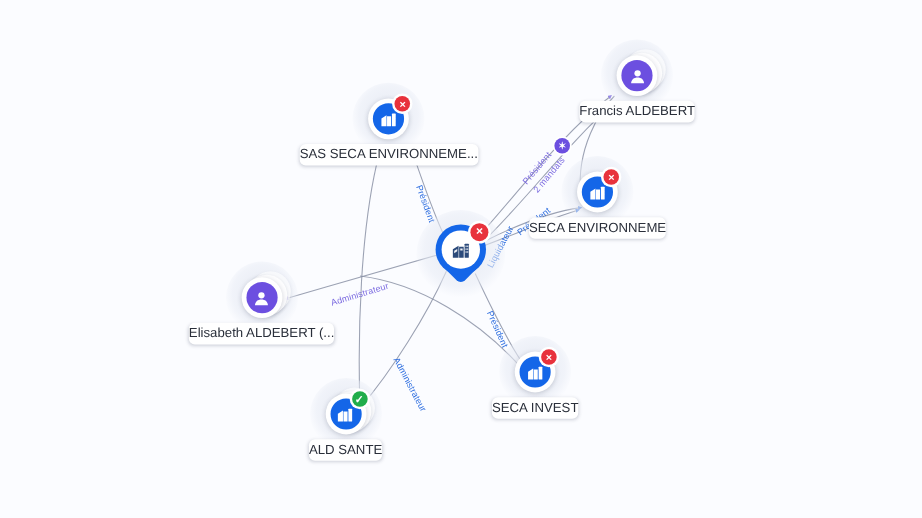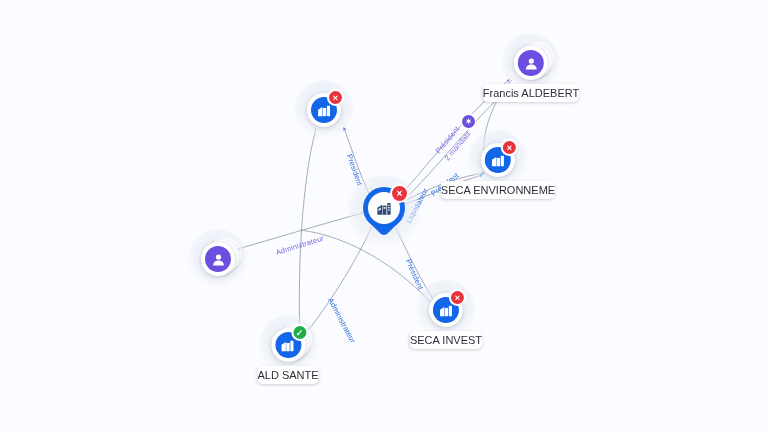--- a/index.html
+++ b/index.html
@@ -210,20 +210,21 @@
               <rect x="18.1" y="10.1" width="1.1" height="1.6" fill="#fff" opacity=".9"></rect>
               <rect x="16.4" y="13.1" width="1.1" height="1.6" fill="#fff" opacity=".9"></rect>
               <rect x="18.1" y="13.1" width="1.1" height="1.6" fill="#fff" opacity=".9"></rect>
               <path d="M4.4 12.6 L7.6 10.7 V13.2 L4.4 15.1 Z" fill="#fff" opacity=".92"></path>
               <path d="M10.8 10.2 H13.3 V12.4 H10.8 Z" fill="#fff" opacity=".92"></path>
             </svg>
           </div>
         </div>
         <div class="badge closed" style="width: 13px; height: 13px; font-size: 9px; right: -1px; top: -2px;">×</div>
       </div>
+      <div class="label">SAS SECA ENVIRONNEME...</div>
     </div>
     <div class="node" style="left: 531px; top: 74px;">
       <div class="icon-wrap">
         <div class="node-halo" style="width: 60px; height: 60px; left: -13px; top: -13px;"></div>
         <div class="stack" style="width: 34px; height: 34px; left: 7px; top: -5px; opacity: 0.55;"></div>
         <div class="stack" style="width: 34px; height: 34px; left: 4px; top: -2.5px; opacity: 0.8;"></div>
         <div class="disc" style="width: 34px; height: 34px;">
           <div class="disc-inner person" style="width: 26px; height: 26px;">
             <svg width="17" height="17" viewBox="0 0 24 24" fill="none">
               <circle cx="12" cy="8.6" r="3.7" fill="#ffffff"></circle>
@@ -265,20 +266,21 @@
         <div class="stack" style="width: 34px; height: 34px; left: 4px; top: -2.5px; opacity: 0.8;"></div>
         <div class="disc" style="width: 34px; height: 34px;">
           <div class="disc-inner person" style="width: 26px; height: 26px;">
             <svg width="17" height="17" viewBox="0 0 24 24" fill="none">
               <circle cx="12" cy="8.6" r="3.7" fill="#ffffff"></circle>
               <path d="M4.4 20.4 C4.4 15.9 7.8 13.4 12 13.4 C16.2 13.4 19.6 15.9 19.6 20.4 Z" fill="#ffffff"></path>
             </svg>
           </div>
         </div>
       </div>
+      <div class="label">Elisabeth ALDEBERT (...</div>
     </div>
     <div class="node" style="left: 288px; top: 356px;">
       <div class="icon-wrap">
         <div class="node-halo" style="width: 60px; height: 60px; left: -13px; top: -13px;"></div>
         <div class="stack" style="width: 34px; height: 34px; left: 7px; top: -5px; opacity: 0.55;"></div>
         <div class="stack" style="width: 34px; height: 34px; left: 4px; top: -2.5px; opacity: 0.8;"></div>
         <div class="disc" style="width: 34px; height: 34px;">
           <div class="disc-inner company" style="width: 26px; height: 26px;">
             <svg width="17" height="17" viewBox="0 0 24 24" fill="none">
               <path d="M3 20 V11 L9 7.2 V20 Z" fill="#ffffff"></path>

